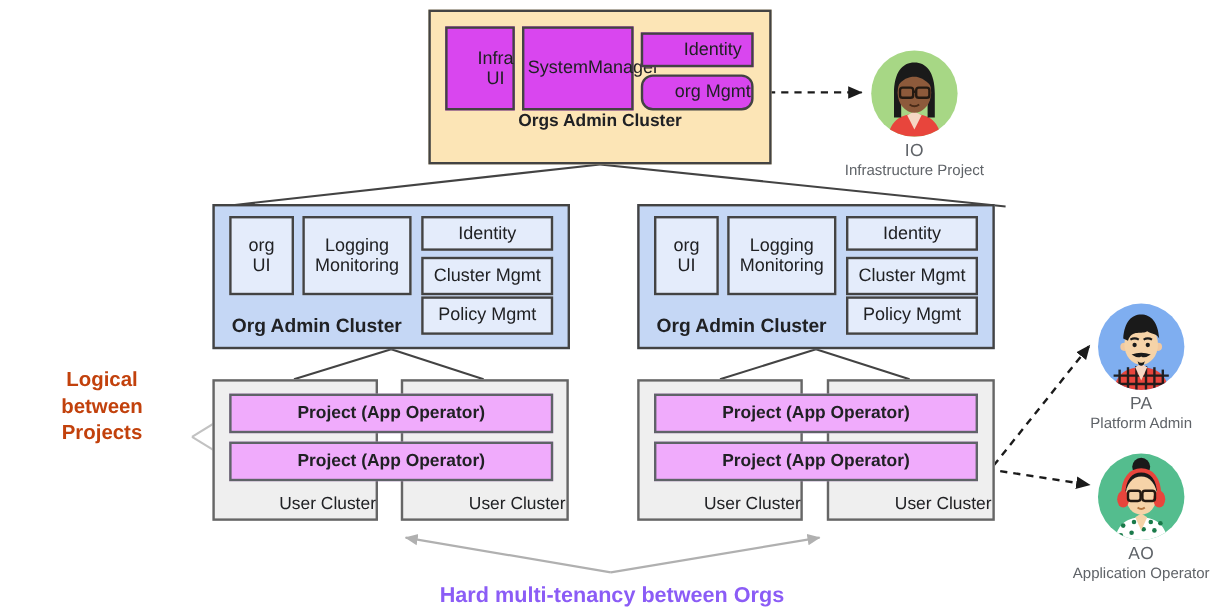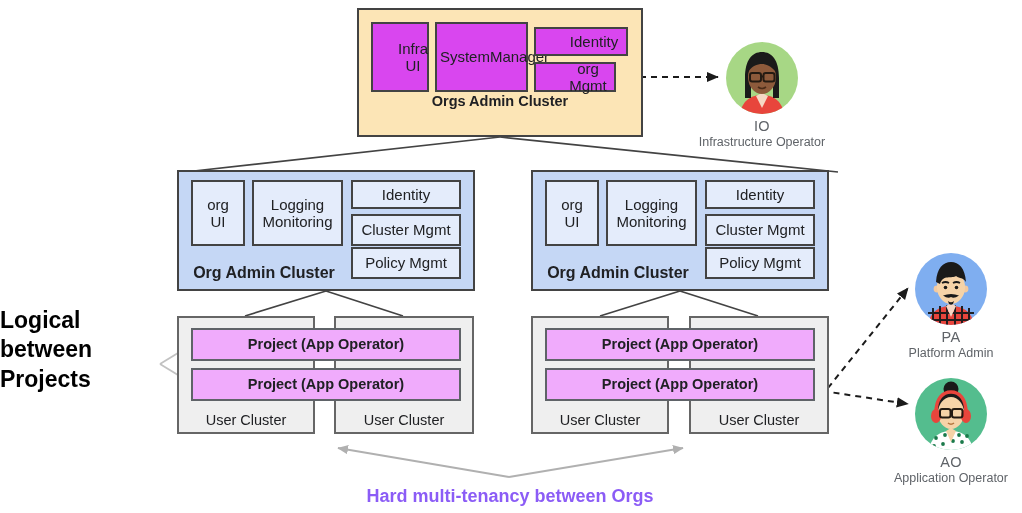--- a/index.html
+++ b/index.html
@@ -18,27 +18,27 @@
   .root-outer{background:#FCE5B6;}
   .root-inner{background:#d946ef;font-size:15px;padding-left:26px;}
 
   
   .org-outer{background:#C5D7F5;}
   .org-inner{background:#E4ECFB;font-size:15px;}
   .org-title{position:absolute;font-weight:bold;font-size:16px;text-align:center;}
 
   
   .uc-outer{background:#EFEFEF;border:2px solid #666666;}
-  .uc-label{position:absolute;font-size:14.5px;text-align:center;color:#202124;}
+  .uc-label{position:absolute;font-size:14.5px;text-align:center;color:#202124;padding-left:27px;}
   .proj{background:#f0abfc;border:2px solid #5F6368;font-weight:bold;font-size:14.5px;}
 
   
   .txt{position:absolute;}
-  .lbl-left{width:170px;text-align:left;font-weight:bold;font-size:23px;
-            line-height:1.28;color:#000000;}
+  .lbl-left{width:170px;text-align:center;font-weight:bold;font-size:17px;
+            line-height:1.28;color:#c2410c;}
   .lbl-bottom{width:560px;text-align:center;font-weight:bold;font-size:18px;color:#8b5cf6;}
 
   
   .persona{position:absolute;width:132px;text-align:center;}
   .persona .circle{width:72px;height:72px;border-radius:50%;margin:0 auto;
                    position:relative;overflow:hidden;}
   .persona .abbr{font-size:14.5px;color:#5F6368;margin-top:4px;letter-spacing:.3px;}
   .persona .role{font-size:12.5px;color:#5F6368;margin-top:1px;}
 </style>
 </head>
@@ -105,21 +105,21 @@
        flex-direction:column;">
     <span>Infra</span>
     <span>UI</span>
   </div>
   <div class="box inner root-inner" style="left:435px;top:22px;width:93px;height:70px;
        flex-direction:row;">
     <span>System</span>
     <span>Manager</span>
   </div>
   <div class="box inner root-inner" style="left:534px;top:27px;width:94px;height:29px;">Identity</div>
-  <div class="box inner root-inner" style="left:534px;top:62px;width:82px;height:30px;">org Mgmt</div>
+  <div class="box inner root-inner" style="left:534px;top:62px;width:94px;height:30px;border-radius:10px;">org Mgmt</div>
   <div class="txt" style="left:357px;top:92px;width:286px;text-align:center;
        font-weight:bold;font-size:14.5px;line-height:1.35;">
     <div>Orgs Admin Cluster</div>
   </div>
 
   <div class="box outer org-outer" style="left:177px;top:170px;width:298px;height:121px;"></div>
   <div class="box inner org-inner" style="left:191px;top:180px;width:54px;height:66px;
        flex-direction:column;">
     <span>org</span>
     <span>UI</span>
@@ -186,21 +186,21 @@
         <path d="M22,30 C23,17 29,11 36,11 C43,11 49,17 50,30 C45,24 40,22 36,22 C31,22 26,24 22,30 Z" fill="#1a1a1a"></path>
 
         <rect x="24" y="31" width="11" height="8.5" rx="2.2" fill="none" stroke="#241a12" stroke-width="2"></rect>
         <rect x="37.5" y="31" width="11" height="8.5" rx="2.2" fill="none" stroke="#241a12" stroke-width="2"></rect>
         <line x1="35" y1="34.5" x2="37.5" y2="34.5" stroke="#241a12" stroke-width="2"></line>
 
         <path d="M32,45 Q36,48 40,45" stroke="#4a2b18" stroke-width="1.6" fill="none"></path>
       </svg>
     </div>
     <div class="abbr">IO</div>
-    <div class="role">Infrastructure Operator</div>
+    <div class="role">Infrastructure Project</div>
   </div>
 
   <div class="persona" style="left:885px;top:253px;">
     <div class="circle" style="background:#7FAEF0;">
       <svg viewBox="0 0 72 72" width="72" height="72">
 
         <path d="M13,72 C15,58 25,53 36,53 C47,53 57,58 59,72 Z" fill="#E8453C"></path>
         <g stroke="#1a1a1a" stroke-width="2" opacity="0.95">
           <line x1="18" y1="55" x2="18" y2="72"></line>
           <line x1="25" y1="53" x2="25" y2="72"></line>

